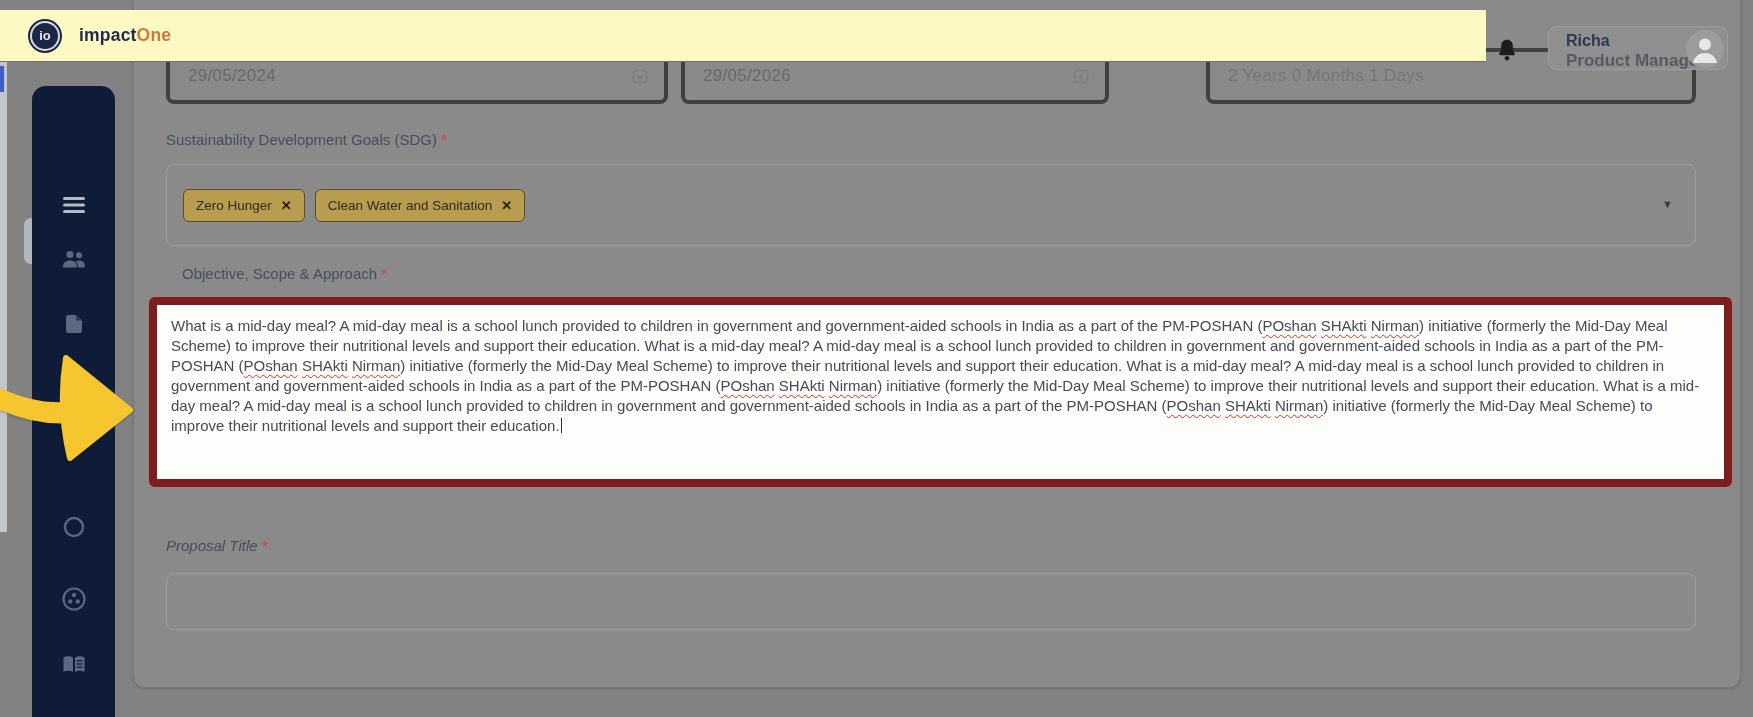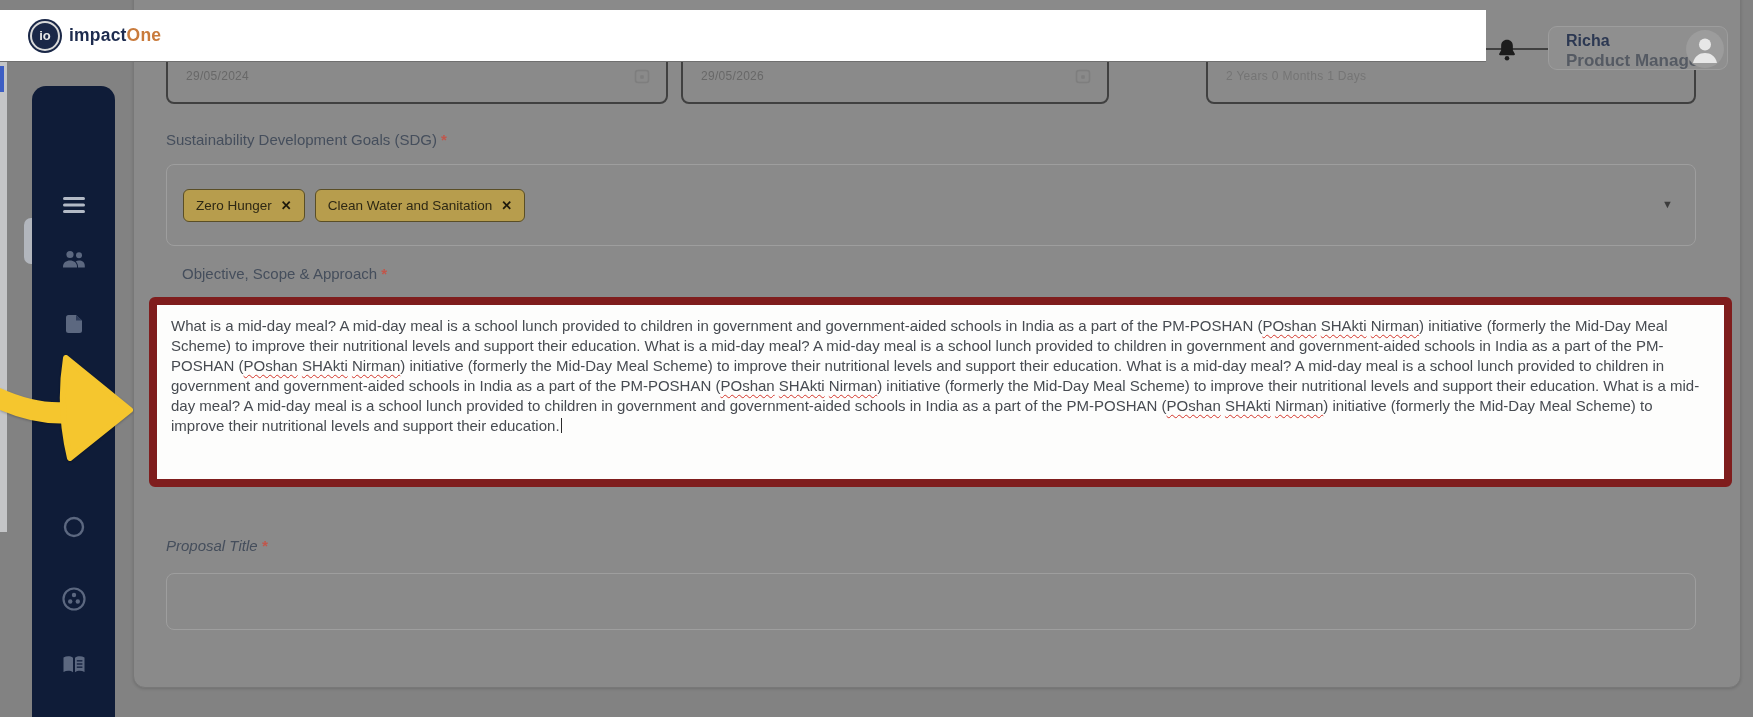--- a/index.html
+++ b/index.html
@@ -6,48 +6,48 @@
   html,body { width:1753px; height:717px; overflow:hidden; }
   body { font-family:"Liberation Sans", sans-serif; background:#7d7d7d; }
   .stage { position:relative; width:1753px; height:717px; background:#828282; overflow:hidden; }
 
   
   .edge-strip { position:absolute; left:0; top:40px; width:7px; height:492px; background:#c4c5c7; z-index:4; }
   .edge-mark { position:absolute; border-radius:2px; background:#4a4a4a; }
   .edge-blue { position:absolute; left:0; top:66px; width:4px; height:26px; background:#3d5ec4; z-index:5; }
 
   
-  .header { position:absolute; left:0; top:10px; width:1486px; height:52px; background:#ffffff;
+  .header { position:absolute; left:0; top:10px; width:1486px; height:52px; background:#fef9c3;
             border-bottom:1px solid #6f6f6f; z-index:6; display:flex; align-items:center; }
   .logo-wrap { display:flex; align-items:center; margin-left:30px; }
   .logo-circle { width:30px; height:30px; border-radius:50%; background:#1a2747; border:2px solid #d9d9d9;
                  box-shadow:0 0 0 2px #1a2747; color:#e8e8e8; font-weight:bold; font-size:13px;
                  display:flex; align-items:center; justify-content:center; letter-spacing:0; }
-  .brand { margin-left:9px; font-size:17.5px; font-weight:bold; letter-spacing:.2px; }
+  .brand { margin-left:19px; font-size:17.5px; font-weight:bold; letter-spacing:.2px; }
   .brand .b1 { color:#1d2b4e; } .brand .b2 { color:#c97b3c; }
   .bell { position:absolute; left:1494px; top:26px; width:26px; height:28px; cursor:pointer; }
   .user-card { position:absolute; left:1548px; top:16px; width:180px; height:44px; background:#8f8f8f;
                border:1px solid #9d9d9d; border-radius:9px; cursor:pointer; }
   .user-name { position:absolute; left:17px; top:5px; font-size:16px; font-weight:bold; color:#2c3852; }
   .user-role { position:absolute; left:17px; top:24px; font-size:17px; font-weight:bold; color:#555a63; }
   .avatar { position:absolute; right:3px; top:3px; width:38px; height:38px; border-radius:50%; background:#9c9c9c; overflow:hidden; }
 
   
   .sidebar { position:absolute; left:32px; top:86px; width:83px; height:631px; background:#0f1c38;
              border-radius:14px 14px 0 0; z-index:7; }
   .side-item { position:absolute; left:0; width:83px; height:30px; display:flex; justify-content:center; align-items:center; cursor:pointer; }
   .side-handle { position:absolute; left:24px; top:218px; width:16px; height:46px; background:#b2b6bd; border-radius:7px; z-index:6; }
 
   
   .card { position:absolute; left:133px; top:-36px; width:1608px; height:724px; background:#8a8a8a;
           border:1px solid #787878; border-radius:12px; overflow:hidden; z-index:2;
           box-shadow:0 1px 3px rgba(0,0,0,.15); }
 
-  .field { position:absolute; border:2px solid #404040; border-radius:8px; background:transparent;
-           display:flex; align-items:center; color:#686868; font-size:12px; cursor:text; }
+  .field { position:absolute; border:4px solid #404040; border-radius:8px; background:transparent;
+           display:flex; align-items:center; color:#686868; font-size:17px; cursor:text; }
   .field .val { padding-left:18px; letter-spacing:.3px; }
   .cal { position:absolute; right:16px; top:50%; margin-top:-8px; width:16px; height:16px; }
 
   .lbl { position:absolute; font-size:15px; color:#454e5c; font-weight:500; }
   .req { color:#c2564b; font-weight:bold; margin-left:4px; }
 
   .sdg-box { position:absolute; left:32px; top:199px; width:1530px; height:82px; border:1px solid #9e9e9e;
              border-radius:8px; display:flex; align-items:center; padding-left:16px; cursor:pointer; }
   .chip { height:33px; background:#b79d4d; border:1.5px solid #5a4e26; border-radius:6px; margin-right:10px;
           display:flex; align-items:center; padding:0 12px; font-size:13.5px; color:#2e2814; font-weight:500; cursor:default; }

